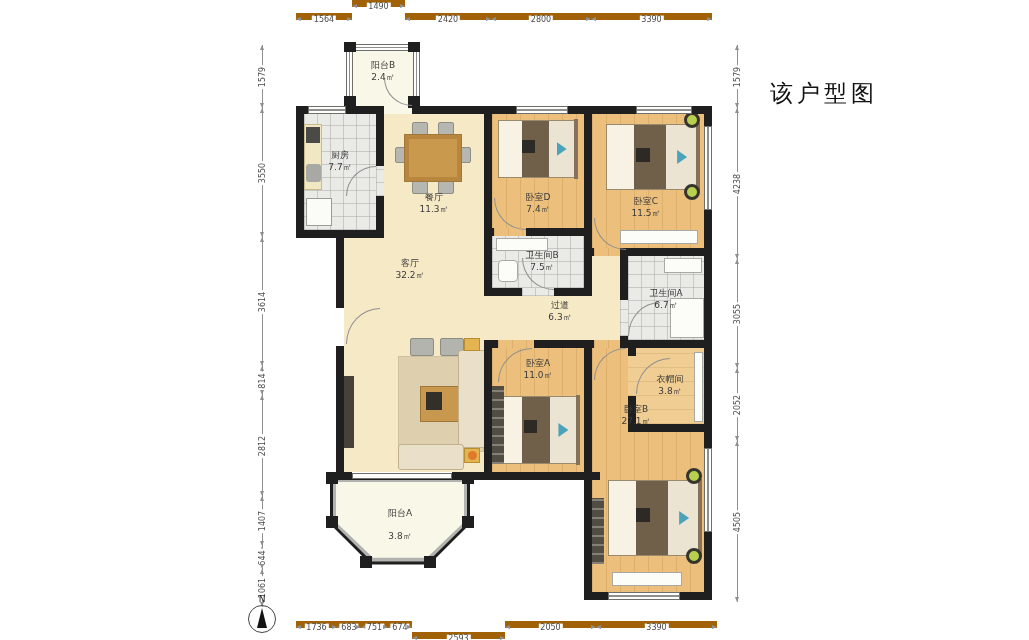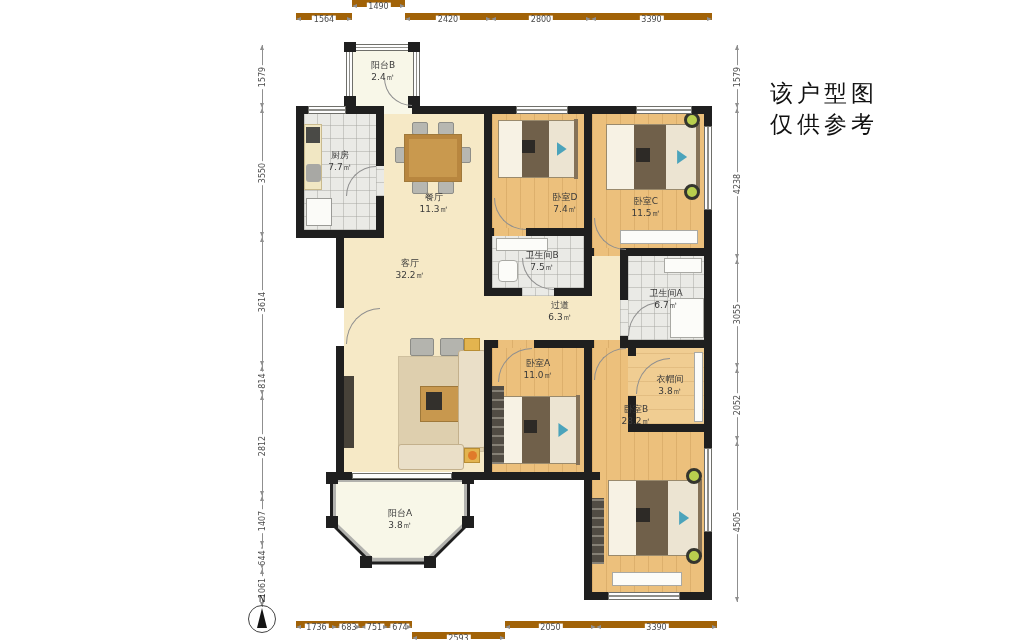--- a/index.html
+++ b/index.html
@@ -233,21 +233,21 @@
     <span>7.7㎡</span>
   </div>
   <div class="rlabel" style="left:384px;top:192px;width:100px;">
     <span>餐厅</span>
     <span>11.3㎡</span>
   </div>
   <div class="rlabel" style="left:360px;top:258px;width:100px;">
     <span>客厅</span>
     <span>32.2㎡</span>
   </div>
-  <div class="rlabel" style="left:496px;top:192px;width:84px;padding-left:27px;">
+  <div class="rlabel" style="left:496px;top:192px;width:84px;">
     <span>卧室D</span>
     <span>7.4㎡</span>
   </div>
   <div class="rlabel" style="left:596px;top:196px;width:100px;">
     <span>卧室C</span>
     <span>11.5㎡</span>
   </div>
   <div class="rlabel" style="left:500px;top:250px;width:84px;">
     <span>卫生间B</span>
     <span>7.5㎡</span>
@@ -259,27 +259,27 @@
   <div class="rlabel" style="left:630px;top:288px;width:72px;">
     <span>卫生间A</span>
     <span>6.7㎡</span>
   </div>
   <div class="rlabel" style="left:496px;top:358px;width:84px;">
     <span>卧室A</span>
     <span>11.0㎡</span>
   </div>
   <div class="rlabel" style="left:592px;top:404px;width:88px;">
     <span>卧室B</span>
-    <span>28.2㎡</span>
+    <span>27.1㎡</span>
   </div>
   <div class="rlabel" style="left:636px;top:374px;width:68px;">
     <span>衣帽间</span>
     <span>3.8㎡</span>
   </div>
-  <div class="rlabel" style="left:356px;top:508px;width:88px;">
+  <div class="rlabel" style="left:356px;top:508px;width:88px;gap:11px;">
     <span>阳台A</span>
     <span>3.8㎡</span>
   </div>
 
   <div class="dim dim-h" style="left:296px;top:13px;width:56px;">
       <span>1564</span>
     </div>
   <div class="dim dim-h" style="left:352px;top:0;width:53px;">
       <span>1490</span>
     </div>
@@ -358,16 +358,15 @@
 
   <div id="compass">
     <div class="n">N</div>
     <div class="circle">
       <div class="needle"></div>
     </div>
   </div>
 
   <div id="disclaimer">
     <div>该户型图</div>
-    <div>仅供参考</div>
   </div>
 
 </div>
 
 </body></html>

